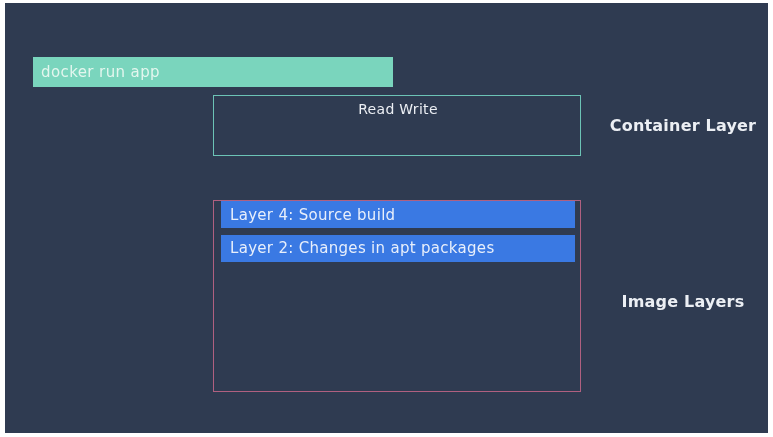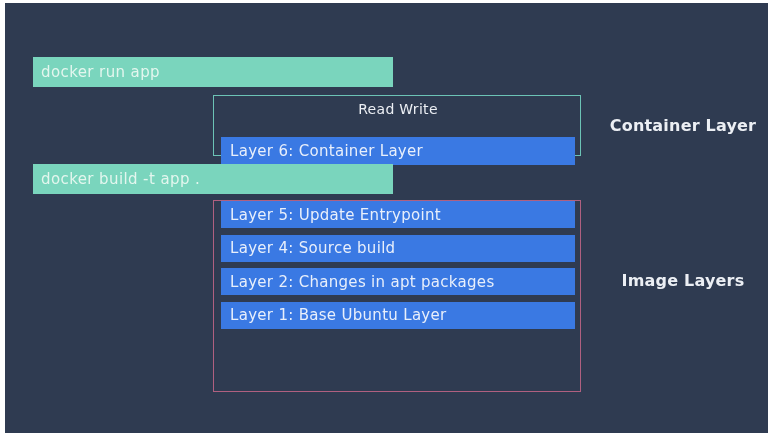--- a/index.html
+++ b/index.html
@@ -72,40 +72,36 @@
   .rw-box .layer-bar{height:28px;}
   .side-label{
     left:592px; width:172px;
     color:var(--label-text);
     font-size:16px;
     font-weight:bold;
     letter-spacing:.2px;
     text-align:center;
   }
   .label-container{top:113px;}
-  .label-image{top:268px;}
+  .label-image{top:289px;}
 </style>
 </head>
 <body>
 
 <div class="panel">
 
   <div class="abs cmd-bar cmd-run">docker run app</div>
 
   <div class="abs group-box rw-box">
     <div class="group-header">Read Write</div>
-    <div class="layer-bar">Layer 6: Container Layer</div>
   </div>
 
-  <div class="abs cmd-bar cmd-build">docker build -t app .</div>
 
   <div class="abs group-box ro-box">
-    <div class="layer-bar">Layer 5: Update Entrypoint</div>
     <div class="layer-bar">Layer 4: Source build</div>
     <div class="layer-bar">Layer 2: Changes in apt packages</div>
-    <div class="layer-bar">Layer 1: Base Ubuntu Layer</div>
   </div>
 
   <div class="abs side-label label-container">Container Layer</div>
 
   <div class="abs side-label label-image">Image Layers</div>
 
 </div>
 
 </body></html>

